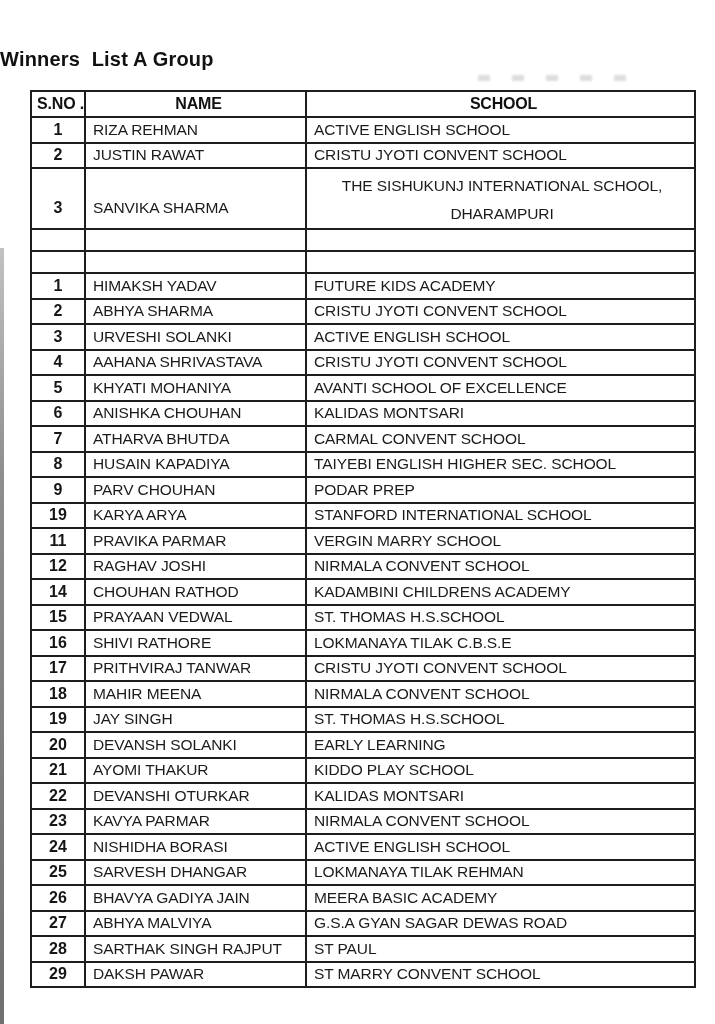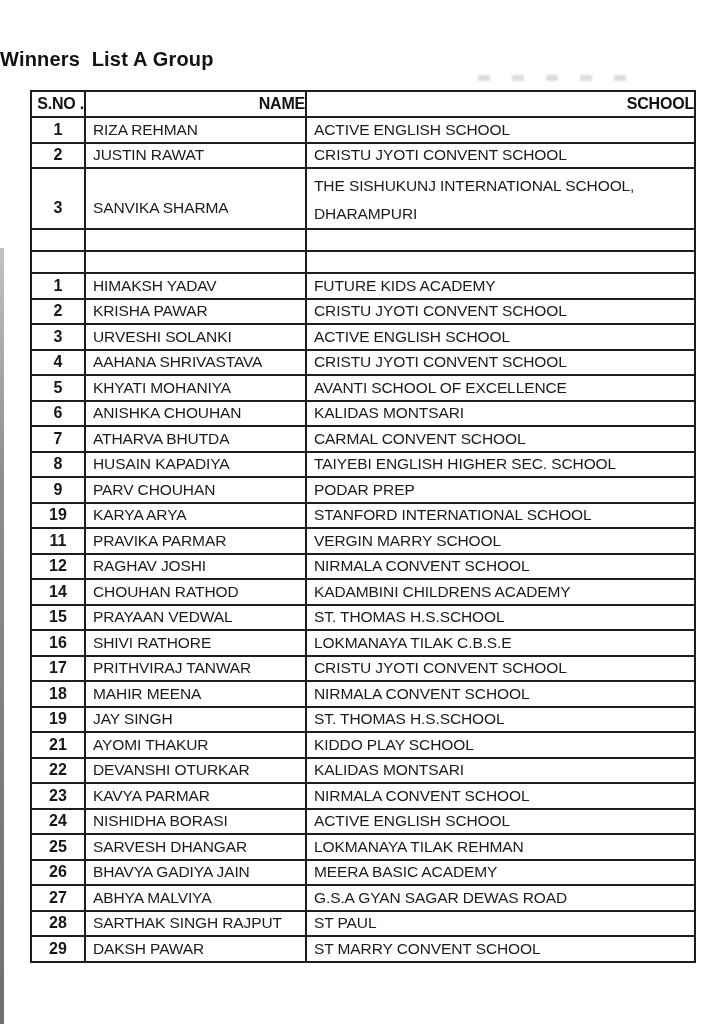--- a/index.html
+++ b/index.html
@@ -64,21 +64,21 @@
     border: 2px solid #1d1d1d;
     padding: 0;
     overflow: hidden;
     vertical-align: middle;
   }
   .winners thead tr { height: 26px; }
   .winners th {
     font-size: 16px;
     font-weight: bold;
     color: #111;
-    text-align: right;
+    text-align: center;
     padding-left: 6px;
     letter-spacing: -0.2px;
   }
   .winners th.h-sno { padding-left: 5px; }
   .winners tbody tr { height: 25.5px; }
   .winners tbody tr.tall { height: 58px; }
   .winners tbody tr.empty { height: 22px; }
   .winners td.sno {
     text-align: center;
     font-weight: bold;
@@ -91,20 +91,21 @@
     padding-right: 4px;
     color: #1b1b1b;
     letter-spacing: -0.1px;
     white-space: nowrap;
   }
   .winners tr.tall td.school {
     white-space: normal;
     vertical-align: top;
     padding-top: 3px;
     line-height: 28px;
+    text-align: center;
   }
   .winners tr.tall td.sno,
   .winners tr.tall td.name {
     vertical-align: bottom;
     padding-bottom: 11px;
   }
 </style>
 </head>
 <body>
 
@@ -151,21 +152,21 @@
         <td class="name"></td>
         <td class="school"></td>
       </tr>
       <tr>
         <td class="sno">1</td>
         <td class="name">HIMAKSH YADAV</td>
         <td class="school">FUTURE KIDS ACADEMY</td>
       </tr>
       <tr>
         <td class="sno">2</td>
-        <td class="name">KRISHA PAWAR</td>
+        <td class="name">ABHYA SHARMA</td>
         <td class="school">CRISTU JYOTI CONVENT SCHOOL</td>
       </tr>
       <tr>
         <td class="sno">3</td>
         <td class="name">URVESHI SOLANKI</td>
         <td class="school">ACTIVE ENGLISH SCHOOL</td>
       </tr>
       <tr>
         <td class="sno">4</td>
         <td class="name">AAHANA SHRIVASTAVA</td>
@@ -233,20 +234,25 @@
       </tr>
       <tr>
         <td class="sno">18</td>
         <td class="name">MAHIR MEENA</td>
         <td class="school">NIRMALA CONVENT SCHOOL</td>
       </tr>
       <tr>
         <td class="sno">19</td>
         <td class="name">JAY SINGH</td>
         <td class="school">ST. THOMAS H.S.SCHOOL</td>
+      </tr>
+      <tr>
+        <td class="sno">20</td>
+        <td class="name">DEVANSH SOLANKI</td>
+        <td class="school">EARLY LEARNING</td>
       </tr>
       <tr>
         <td class="sno">21</td>
         <td class="name">AYOMI THAKUR</td>
         <td class="school">KIDDO PLAY SCHOOL</td>
       </tr>
       <tr>
         <td class="sno">22</td>
         <td class="name">DEVANSHI OTURKAR</td>
         <td class="school">KALIDAS MONTSARI</td>

